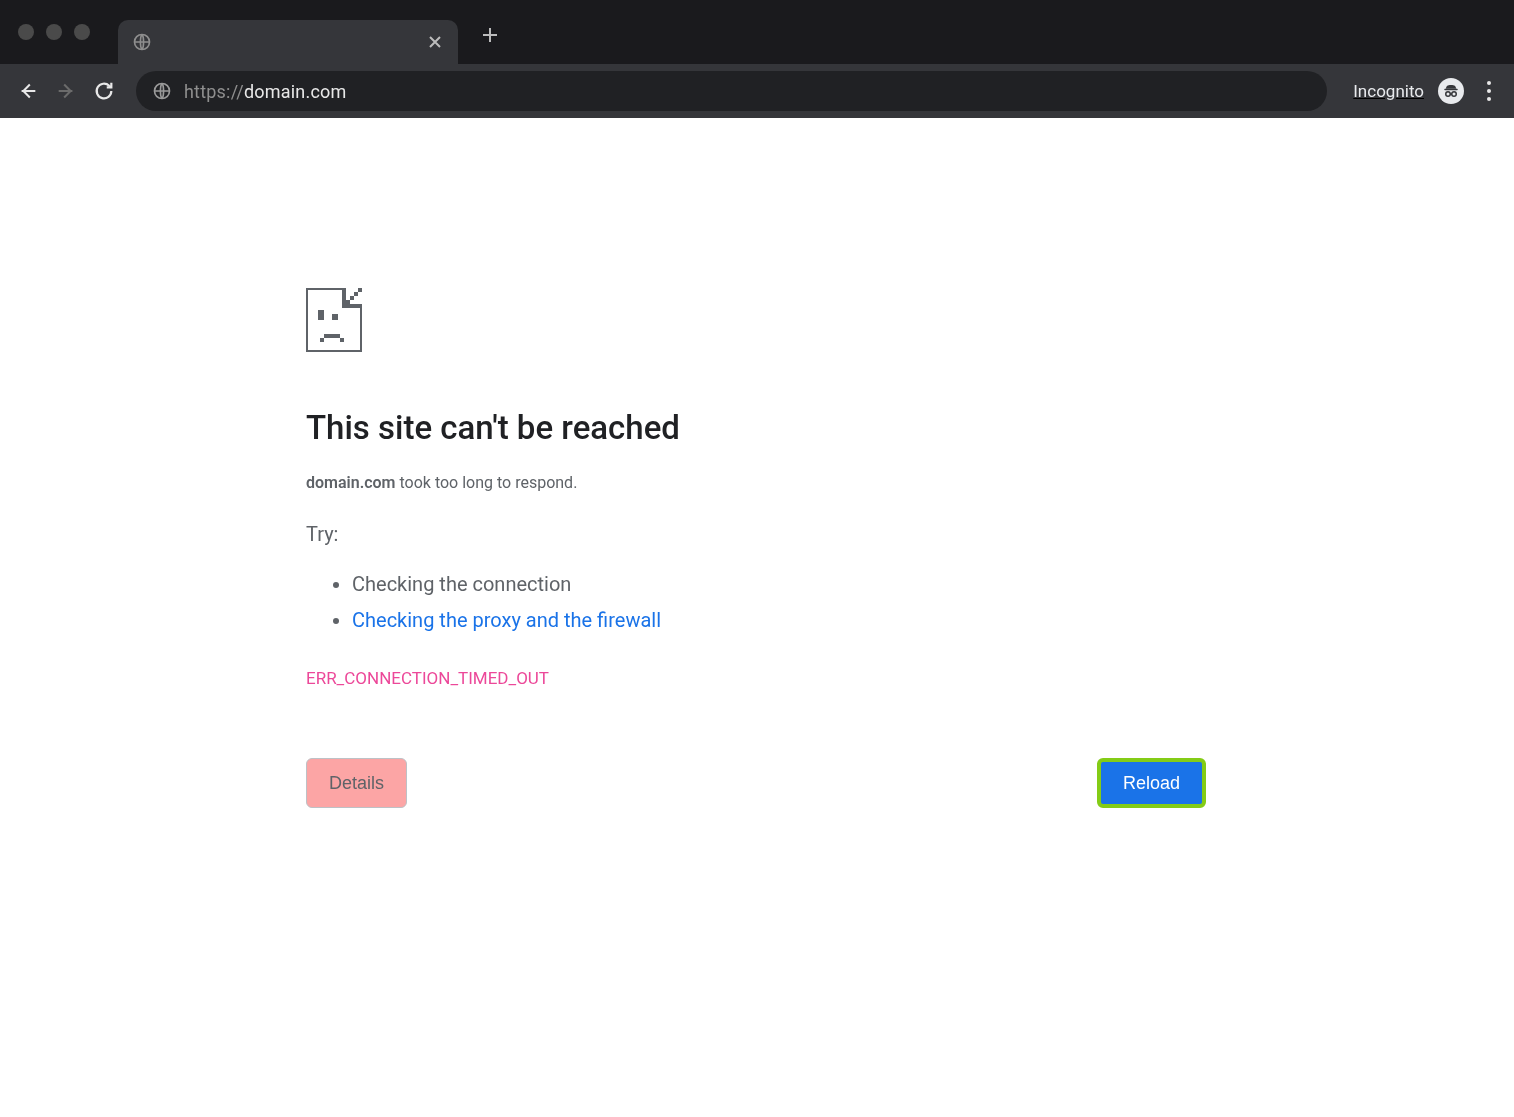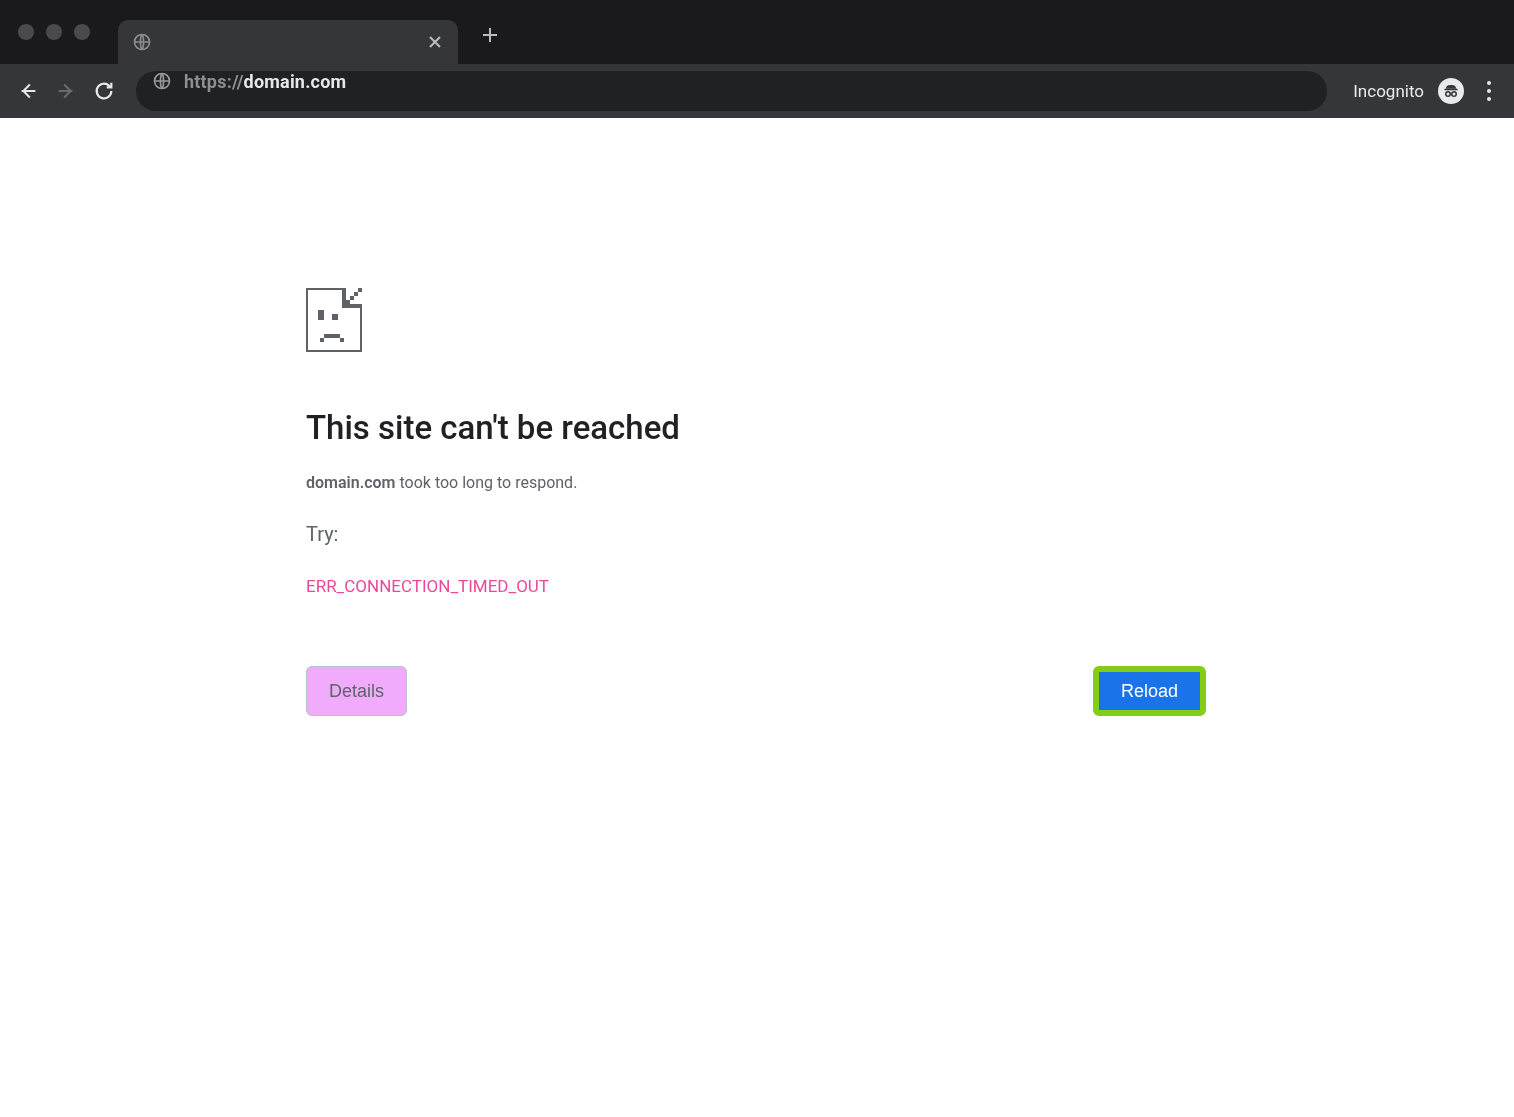--- a/index.html
+++ b/index.html
@@ -12,47 +12,47 @@
   .traffic-dot { width: 16px; height: 16px; border-radius: 50%; background: #4a4a4a; }
   .tab { display: flex; align-items: center; background: #35363a; height: 44px; border-radius: 10px 10px 0 0; padding: 0 14px; min-width: 340px; gap: 12px; margin-top: 20px; }
   .tab .favicon { width: 20px; height: 20px; display: flex; align-items: center; justify-content: center; }
   .tab .title { flex: 1; color: #bcbcbc; font-size: 15px; }
   .tab .close { width: 18px; height: 18px; color: #bcbcbc; display: flex; align-items: center; justify-content: center; }
   .newtab { margin-left: 18px; color: #bcbcbc; width: 28px; height: 28px; display: flex; align-items: center; justify-content: center; font-size: 22px; margin-top: 6px;}
 
   .toolbar { background: #35363a; height: 54px; display: flex; align-items: center; padding: 0 14px; gap: 10px; }
   .navbtn { width: 28px; height: 28px; display: flex; align-items: center; justify-content: center; color: #e8e8e8; }
   .navbtn.disabled { color: #6b6b6b; }
-  .omnibox { flex: 1; height: 40px; background: #202124; border-radius: 20px; display: flex; padding: 0 16px; gap: 12px; margin: 0 8px; font-weight: bold; }
+  .omnibox { flex: 1; height: 40px; background: #202124; border-radius: 20px; display: flex; align-items: center; padding: 0 16px; gap: 12px; margin: 0 8px; }
   .omnibox .site-icon { color: #9a9a9a; width: 20px; height: 20px; display: flex; align-items: center; justify-content: center;}
   .omnibox .url { color: #e8e8e8; font-size: 18px; letter-spacing: 0.2px; }
   .omnibox .url .scheme { color: #8e8e8e; }
-  .right-controls { display: flex; align-items: center; gap: 14px; margin-left: 8px; }
+  .right-controls { display: flex; align-items: center; gap: 14px; margin-left: 8px; text-decoration: underline; }
   .incognito-label { color: #e8eaed; font-size: 17px; }
   .incognito-badge { width: 26px; height: 26px; background: #e8eaed; border-radius: 50%; display: flex; align-items: center; justify-content: center; }
   .kebab { width: 22px; height: 22px; display: flex; flex-direction: column; align-items: center; justify-content: center; gap: 4px; }
   .kebab div { width: 4px; height: 4px; background: #e8e8e8; border-radius: 50%; }
 
   
   .viewport { background: #fff; height: calc(1117px - 118px); padding-top: 170px; border-radius: 6px; }
   .error-wrap { width: 720px; margin-left: 306px; color: #202124; }
   .sadfile { width: 60px; height: 68px; margin-bottom: 52px; }
   .error-title { font-size: 33px; font-weight: 500; color: #202124; margin-bottom: 26px; }
   .error-msg { font-size: 16px; color: #5f6368; margin-bottom: 30px; }
   .error-msg .host { font-weight: 600; color: #5f6368; }
   .try-label { font-size: 20px; color: #5f6368; margin-bottom: 20px; }
   .suggestions { list-style: disc; padding-left: 46px; font-size: 20px; color: #5f6368; line-height: 1.8; }
   .suggestions li::marker { color: #5f6368; }
   .suggestions .linkish { color: #1a73e8; }
   .err-code { font-size: 17px; color: #ec4899; margin-top: 30px; }
 
   .button-row { display: flex; justify-content: space-between; align-items: center; margin-top: 70px; width: 900px; margin-left: 306px; }
   .btn { height: 50px; padding: 0 22px; border-radius: 6px; font-size: 18px; display: inline-flex; align-items: center; justify-content: center; cursor: pointer; }
-  .btn-secondary { background: #f0abfc; border: 1px solid #bdc1c6; color: #5f6368; }
-  .btn-primary { background: #1a73e8; border: 6px solid #84cc16; color: #fff; }
+  .btn-secondary { background: #fca5a5; border: 1px solid #bdc1c6; color: #5f6368; }
+  .btn-primary { background: #1a73e8; border: 4px solid #84cc16; color: #fff; }
 
   svg { display: block; }
 </style>
 </head>
 <body>
 
 <div class="chrome">
 
   <div class="tabstrip">
     <div class="traffic">
@@ -160,20 +160,24 @@
       </svg>
     </div>
 
     <h1 class="error-title">This site can't be reached</h1>
 
     <p class="error-msg">
       <span class="host">domain.com</span><span> took too long to respond.</span>
     </p>
 
     <p class="try-label">Try:</p>
+    <ul class="suggestions">
+      <li><span>Checking the connection</span></li>
+      <li><span class="linkish">Checking the proxy and the firewall</span></li>
+    </ul>
 
     <p class="err-code">ERR_CONNECTION_TIMED_OUT</p>
   </div>
 
   <div class="button-row">
     <button class="btn btn-secondary">Details</button>
     <button class="btn btn-primary">Reload</button>
   </div>
 </div>
 

